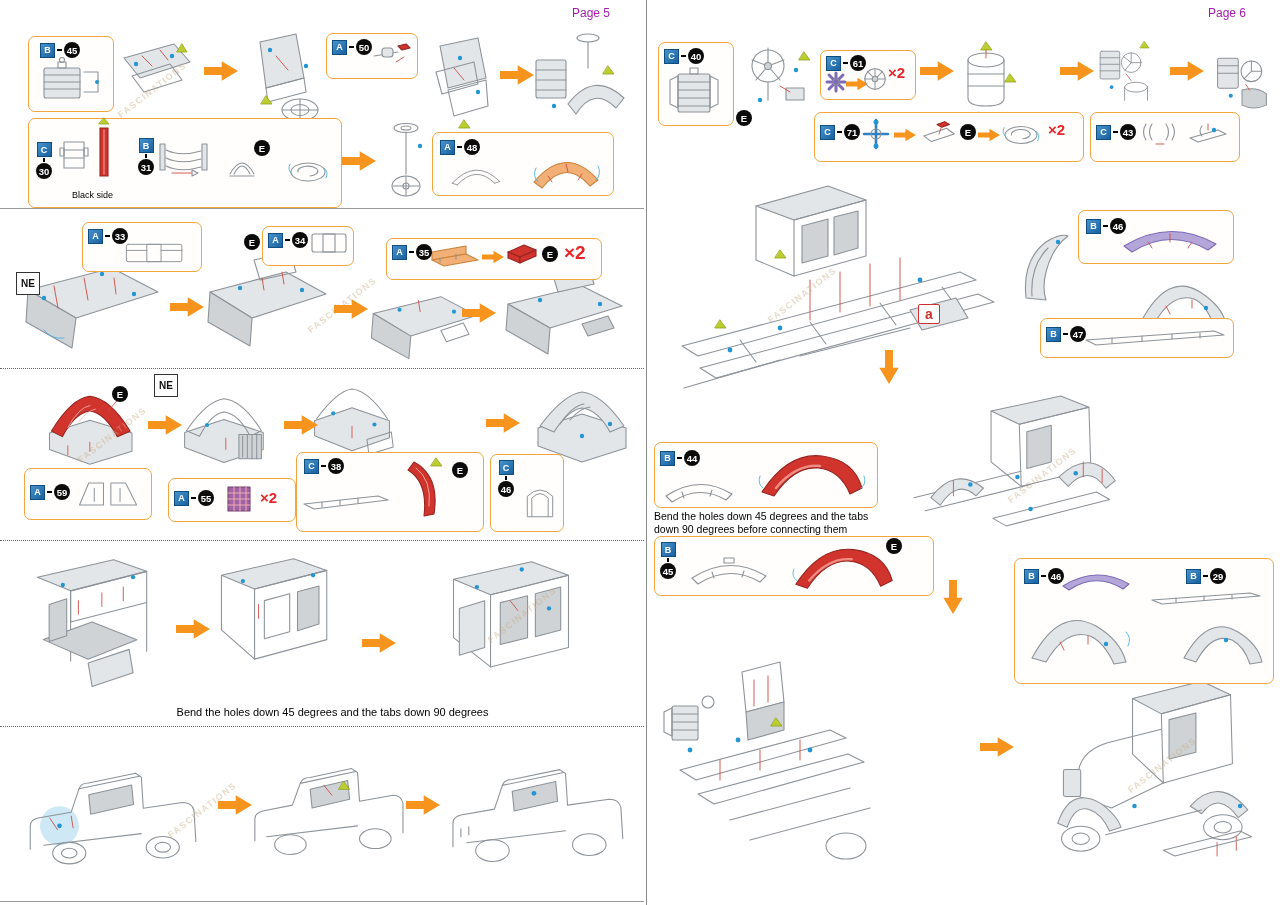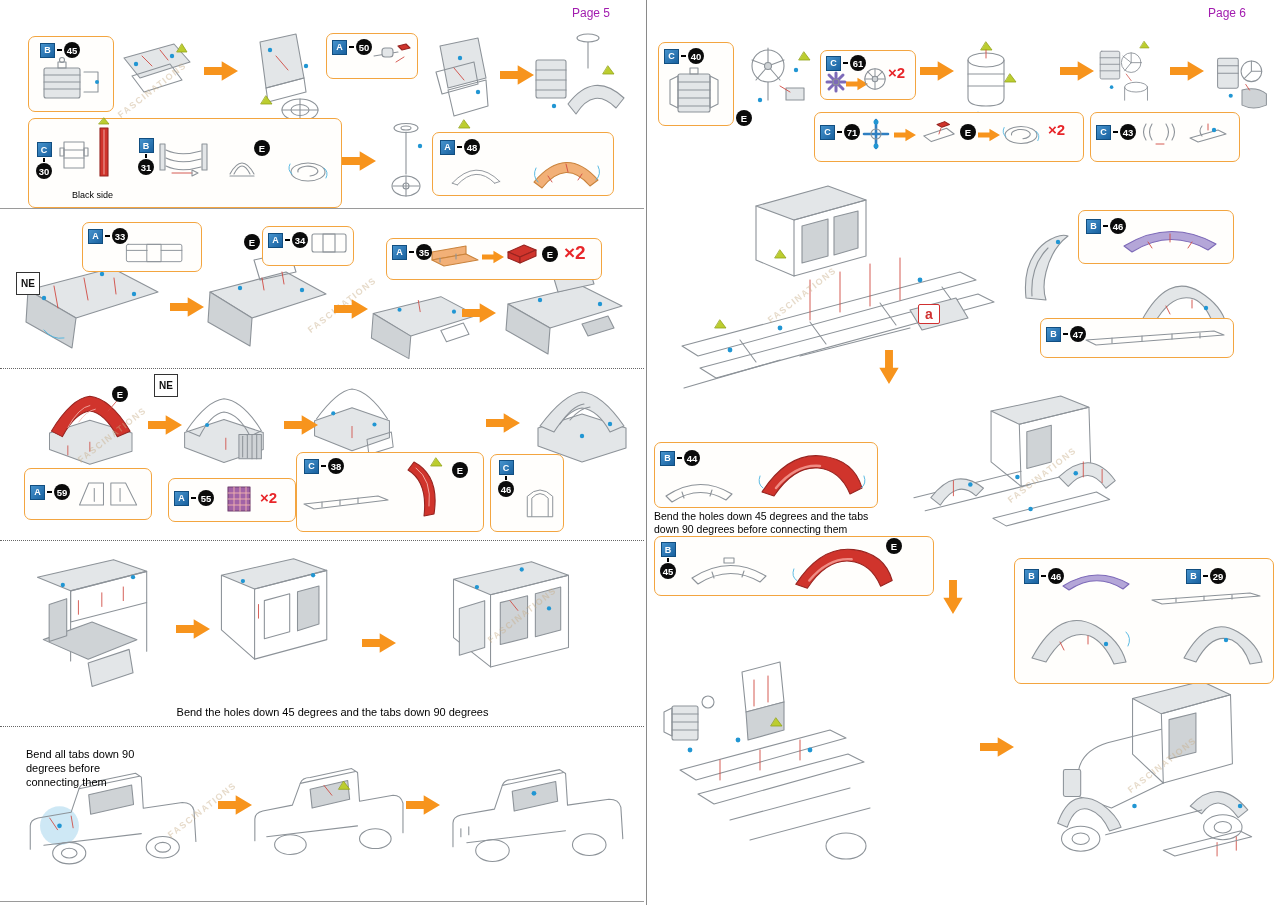--- a/index.html
+++ b/index.html
@@ -436,21 +436,20 @@
     <path d="M114,45 L140,38 L140,82 L114,89 Z" class="fg2"></path>
     <path d="M30,30 L30,90 L68,120"></path>
     <path d="M36,60 L62,52 L62,100 L36,108 Z" class="fg"></path>
     <circle cx="54" cy="38" r="2.2" class="dot"></circle>
       <circle cx="100" cy="20" r="2.2" class="dot"></circle>
       <circle cx="128" cy="60" r="2.2" class="dot"></circle>
     <line x1="88" y1="52" x2="96" y2="62" class="rl"></line>
   </svg>
   <div class="txt" style="left:160px;top:706px;width:345px;text-align:center;">Bend the holes down 45 degrees and the tabs down 90 degrees</div>
 
-  <div class="txt" style="left:26px;top:748px;width:118px;">Bend all tabs down 90 degrees before connecting them</div>
   <svg class="sk" style="left:12px;top:744px;" width="208" height="152" viewBox="0 0 208 156">
     <circle cx="46" cy="84" r="20" class="hl"></circle>
     <path d="M16,108 L16,84 Q16,78 24,76 L58,70 L66,46 Q68,40 76,40 L124,30 L130,34 L132,66 L172,60 Q182,60 184,68 L186,100"></path>
     <path d="M66,46 L128,33"></path>
     <path d="M76,52 L120,42 L122,62 L78,72 Z" class="fg2"></path>
     <ellipse cx="56" cy="112" rx="17" ry="11"></ellipse>
       <ellipse cx="56" cy="112" rx="8" ry="5"></ellipse>
     <ellipse cx="152" cy="106" rx="17" ry="11"></ellipse>
       <ellipse cx="152" cy="106" rx="8" ry="5"></ellipse>
     <line x1="30" y1="104" x2="130" y2="92"></line>

